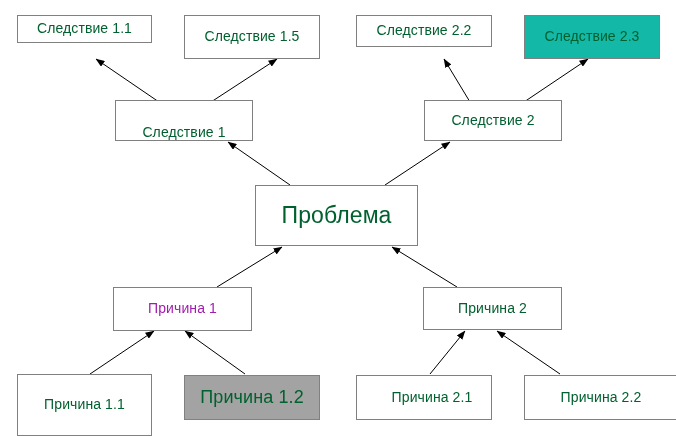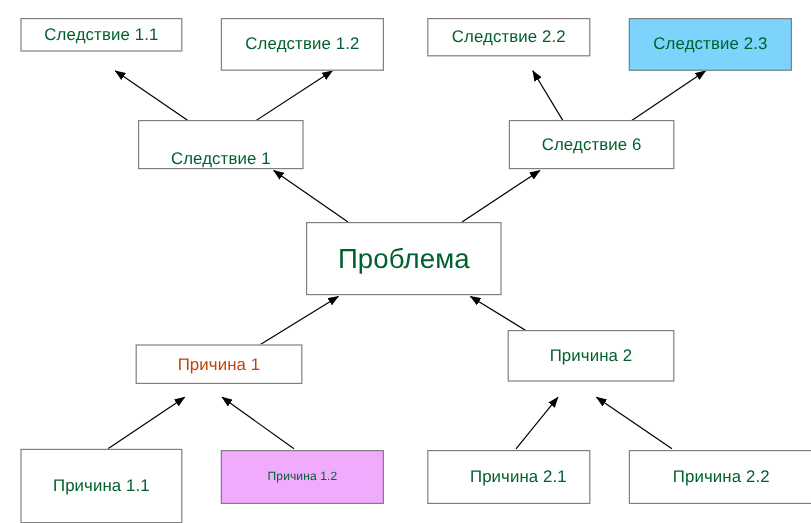--- a/index.html
+++ b/index.html
@@ -80,47 +80,47 @@
         <line x1="430" y1="374" x2="465" y2="331" stroke="#000000" stroke-width="1" marker-end="url(#arrowhead)"></line>
         <line x1="560" y1="374" x2="497" y2="331" stroke="#000000" stroke-width="1" marker-end="url(#arrowhead)"></line>
       </g>
   </svg>
 
   <div id="nodes-group">
       <div class="node level-effect-leaf" style="left: 17px; top: 15px; width: 135px; height: 28px; background: rgb(255, 255, 255); border-color: rgb(128, 128, 128); border-width: 1px; color: rgb(0, 97, 46); font-size: 14px;">
         <span class="node-label">Следствие 1.1</span>
       </div>
       <div class="node level-effect-leaf" style="left: 184px; top: 15px; width: 136px; height: 44px; background: rgb(255, 255, 255); border-color: rgb(128, 128, 128); border-width: 1px; color: rgb(0, 97, 46); font-size: 14px;">
-        <span class="node-label">Следствие 1.2</span>
+        <span class="node-label">Следствие 1.5</span>
       </div>
       <div class="node level-effect-leaf" style="left: 356px; top: 15px; width: 136px; height: 32px; background: rgb(255, 255, 255); border-color: rgb(128, 128, 128); border-width: 1px; color: rgb(0, 97, 46); font-size: 14px;">
         <span class="node-label">Следствие 2.2</span>
       </div>
-      <div class="node level-effect-leaf" style="left: 524px; top: 15px; width: 136px; height: 44px; background: #7dd3fc; border-color: rgb(128, 128, 128); border-width: 1px; color: rgb(0, 97, 46); font-size: 14px;">
+      <div class="node level-effect-leaf" style="left: 524px; top: 15px; width: 136px; height: 44px; background: #14b8a6; border-color: rgb(128, 128, 128); border-width: 1px; color: rgb(0, 97, 46); font-size: 14px;">
         <span class="node-label">Следствие 2.3</span>
       </div>
       <div class="node level-mid" style="left: 115px; top: 100px; width: 138px; height: 41px; background: rgb(255, 255, 255); border-color: rgb(128, 128, 128); border-width: 1px; color: rgb(0, 97, 46); font-size: 14px; align-items: flex-end;">
         <span class="node-label">Следствие 1</span>
       </div>
       <div class="node level-mid" style="left: 424px; top: 100px; width: 138px; height: 41px; background: rgb(255, 255, 255); border-color: rgb(128, 128, 128); border-width: 1px; color: rgb(0, 97, 46); font-size: 14px;">
-        <span class="node-label">Следствие 6</span>
+        <span class="node-label">Следствие 2</span>
       </div>
       <div class="node level-root" style="left: 255px; top: 185px; width: 163px; height: 61px; background: rgb(255, 255, 255); border-color: rgb(128, 128, 128); border-width: 1px; color: rgb(0, 97, 46); font-size: 23px; text-align: center;">
         <span class="node-label">Проблема</span>
       </div>
-      <div class="node level-mid" style="left: 113px; top: 287px; width: 139px; height: 33px; background: rgb(255, 255, 255); border-color: rgb(128, 128, 128); border-width: 1px; color: #c2410c; font-size: 14px;">
+      <div class="node level-mid" style="left: 113px; top: 287px; width: 139px; height: 44px; background: rgb(255, 255, 255); border-color: rgb(128, 128, 128); border-width: 1px; color: #a21caf; font-size: 14px;">
         <span class="node-label">Причина 1</span>
       </div>
-      <div class="node level-mid" style="left: 423px; top: 275px; width: 139px; height: 43px; background: rgb(255, 255, 255); border-color: rgb(128, 128, 128); border-width: 1px; color: rgb(0, 97, 46); font-size: 14px;">
+      <div class="node level-mid" style="left: 423px; top: 287px; width: 139px; height: 43px; background: rgb(255, 255, 255); border-color: rgb(128, 128, 128); border-width: 1px; color: rgb(0, 97, 46); font-size: 14px;">
         <span class="node-label">Причина 2</span>
       </div>
       <div class="node level-cause-leaf" style="left: 17px; top: 374px; width: 135px; height: 62px; background: rgb(255, 255, 255); border-color: rgb(128, 128, 128); border-width: 1px; color: rgb(0, 97, 46); font-size: 14px;">
         <span class="node-label">Причина 1.1</span>
       </div>
-      <div class="node level-cause-leaf" style="left: 184px; top: 375px; width: 136px; height: 45px; background: #f0abfc; border-color: rgb(128, 128, 128); border-width: 1px; color: rgb(0, 97, 46); font-size: 10px;">
+      <div class="node level-cause-leaf" style="left: 184px; top: 375px; width: 136px; height: 45px; background: #a3a3a3; border-color: rgb(128, 128, 128); border-width: 1px; color: rgb(0, 97, 46); font-size: 18px;">
         <span class="node-label">Причина 1.2</span>
       </div>
       <div class="node level-cause-leaf" style="left: 356px; top: 375px; width: 136px; height: 45px; background: rgb(255, 255, 255); border-color: rgb(128, 128, 128); border-width: 1px; color: rgb(0, 97, 46); font-size: 14px; padding-left: 16px;">
         <span class="node-label">Причина 2.1</span>
       </div>
       <div class="node level-cause-leaf" style="left: 524px; top: 375px; width: 154px; height: 45px; background: rgb(255, 255, 255); border-color: rgb(128, 128, 128); border-width: 1px; color: rgb(0, 97, 46); font-size: 14px;">
         <span class="node-label">Причина 2.2</span>
       </div>
     </div>
 

